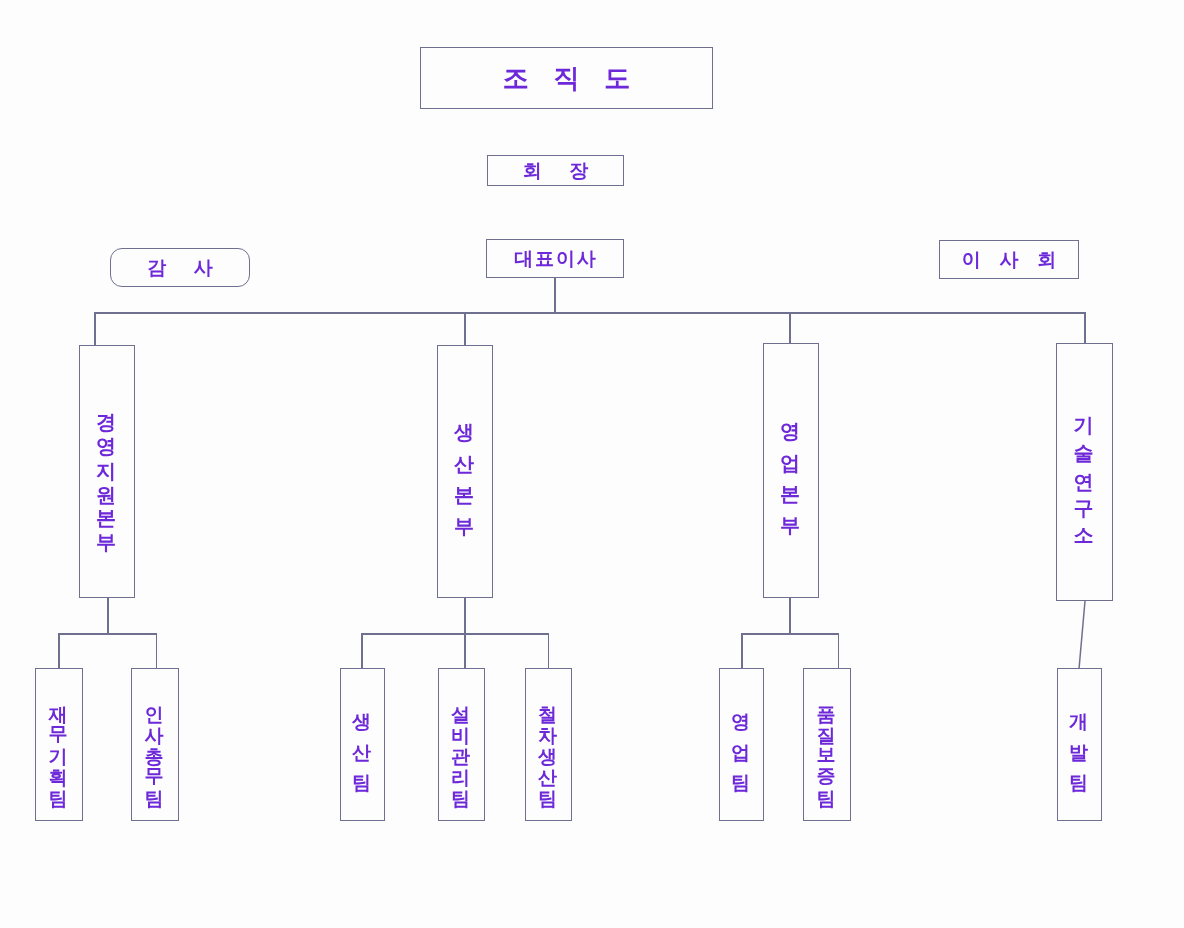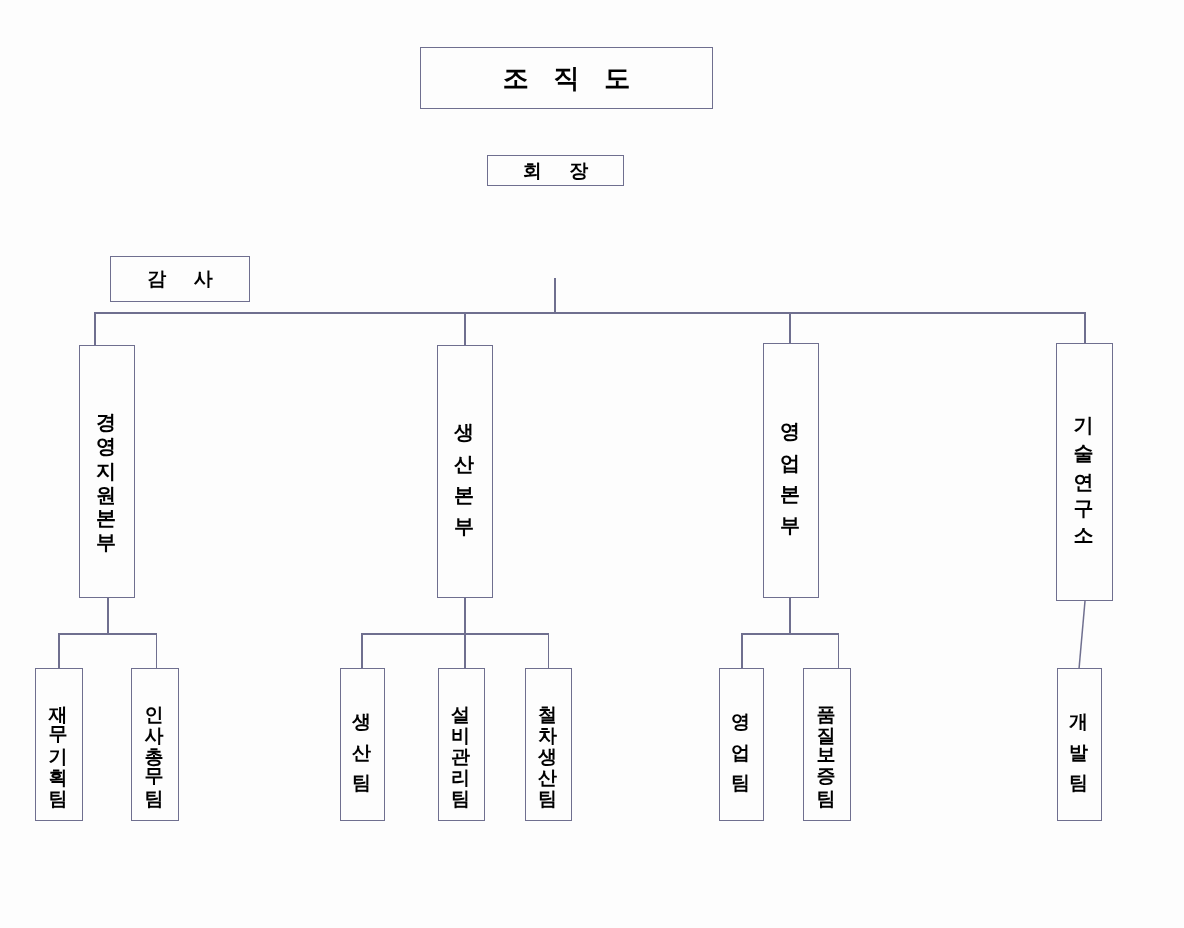--- a/index.html
+++ b/index.html
@@ -15,21 +15,21 @@
     font-family: "DejaVu Sans", "Liberation Sans", sans-serif;
     overflow: hidden;
   }
 
   
   .box {
     position: absolute;
     box-sizing: border-box;
     border: 1.5px solid #6f6f8f;
     background: #fdfdfd;
-    color: #000000;
+    color: #6d28d9;
     display: flex;
     align-items: center;
     justify-content: center;
     text-align: center;
   }
 
   
   .title-box {
     font-size: 26px;
     font-weight: 700;
@@ -98,23 +98,25 @@
 </style>
 </head>
 <body>
 
 <div id="chart-root">
 
   <div class="box title-box" style="left:420px; top:47px; width:293px; height:62px;">조 직 도</div>
 
   <div class="box h-box wide-space" style="left:487px; top:155px; width:137px; height:31px;">회 장</div>
 
-  <div class="box h-box wide-space" style="left:110px; top:256px; width:140px; height:46px;">감 사</div>
+  <div class="box h-box wide-space" style="left:110px; top:248px; width:140px; height:39px;border-radius:12px;">감 사</div>
 
+  <div class="box h-box tight-space" style="left:486px; top:239px; width:138px; height:39px;">대표이사</div>
 
+  <div class="box h-box mid-space" style="left:939px; top:240px; width:140px; height:39px;">이 사 회</div>
 
   <div class="line v" style="left:554px; top:278px; height:34px;"></div>
 
   <div class="line h" style="left:94px; top:312px; width:991px;"></div>
 
   <div class="line v" style="left:94px; top:312px; height:33px;"></div>
   <div class="line v" style="left:464px; top:312px; height:33px;"></div>
   <div class="line v" style="left:789px; top:312px; height:33px;"></div>
   <div class="line v" style="left:1084px; top:312px; height:33px;"></div>
 

